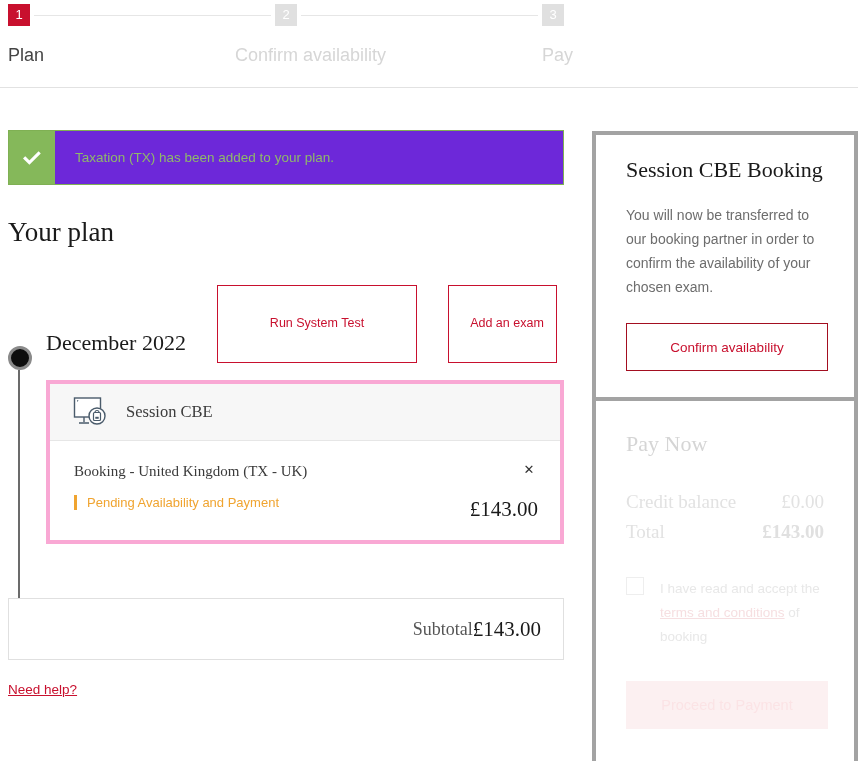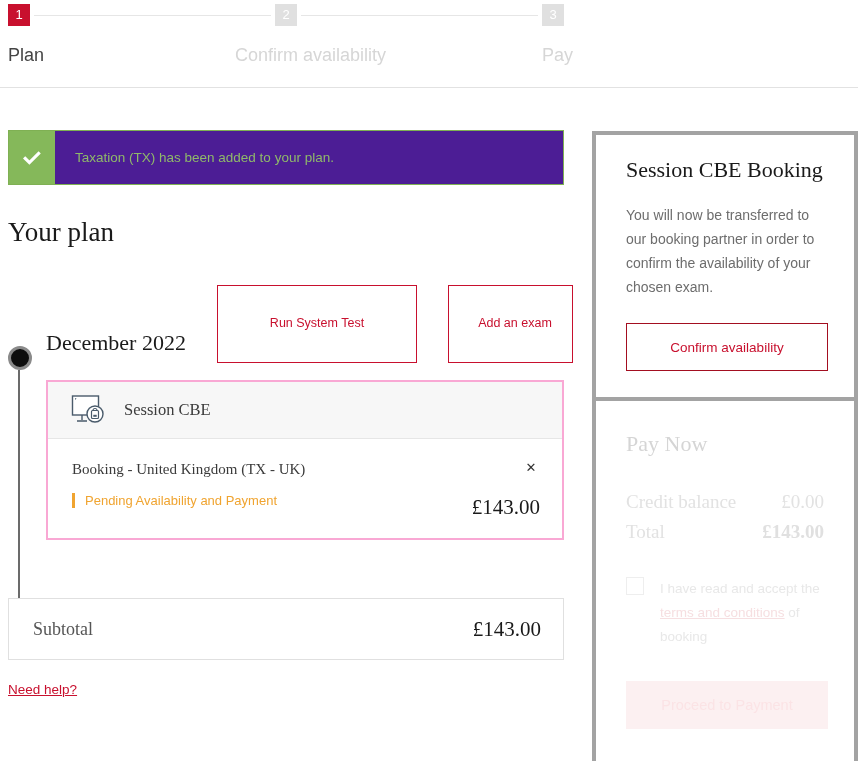--- a/index.html
+++ b/index.html
@@ -73,21 +73,21 @@
     position: absolute;
     left: 8px; top: 130px;
     width: 556px;
   }
 
   .alert {
     position: relative;
     width: 556px;
     height: 55px;
     border: 1px solid #7fb053;
-    background: #4c1d95;
+    background: #6d28d9;
     display: flex;
     align-items: stretch;
   }
   .alert-icon {
     width: 46px;
     background: #85b85a;
     display: flex;
     align-items: center;
     justify-content: center;
     color: #ffffff;
@@ -125,21 +125,21 @@
     text-align: center;
     cursor: pointer;
     display: flex;
     flex-direction: column;
     align-items: center;
     justify-content: center;
     line-height: 1.85;
     font-family: "Liberation Sans", sans-serif;
   }
   .btn-systest { left: 209px; top: 78px; width: 200px; height: 78px; }
-  .btn-addexam { left: 440px; top: 78px; width: 125px; height: 78px; padding-left: 9px; }
+  .btn-addexam { left: 440px; top: 78px; width: 109px; height: 78px; padding-left: 9px; }
 
   
   .timeline-dot {
     position: absolute;
     left: 8px; top: 346px;
     width: 24px; height: 24px;
     border-radius: 50%;
     background: #0d0d0d;
     border: 3px solid #8a8a8a;
   }
@@ -157,21 +157,21 @@
     left: 46px; top: 330px;
     font-family: "Liberation Serif", serif;
     font-size: 22px;
     color: #1a1a1a;
   }
 
   .exam-card {
     position: absolute;
     left: 46px; top: 380px;
     width: 518px;
-    border: 2px solid #f9a8d4;
+    border: 4px solid #f9a8d4;
     background: #ffffff;
   }
   .exam-card-head {
     height: 57px;
     background: #f7f7f7;
     border-bottom: 1px solid #e6e6e6;
     display: flex;
     align-items: center;
     padding-left: 22px;
   }
@@ -219,21 +219,21 @@
   .subtotal {
     position: absolute;
     left: 8px; top: 598px;
     width: 556px;
     height: 62px;
     border: 1px solid #e0e0e0;
     background: #ffffff;
     display: flex;
     align-items: center;
     padding: 0 22px 0 24px;
-    justify-content: space-between;
+    justify-content: flex-end;
   }
   .subtotal-label {
     font-family: "Liberation Serif", serif;
     font-size: 18px;
     color: #555555;
   }
   .subtotal-value {
     font-family: "Liberation Serif", serif;
     font-size: 21px;
     color: #1a1a1a;

